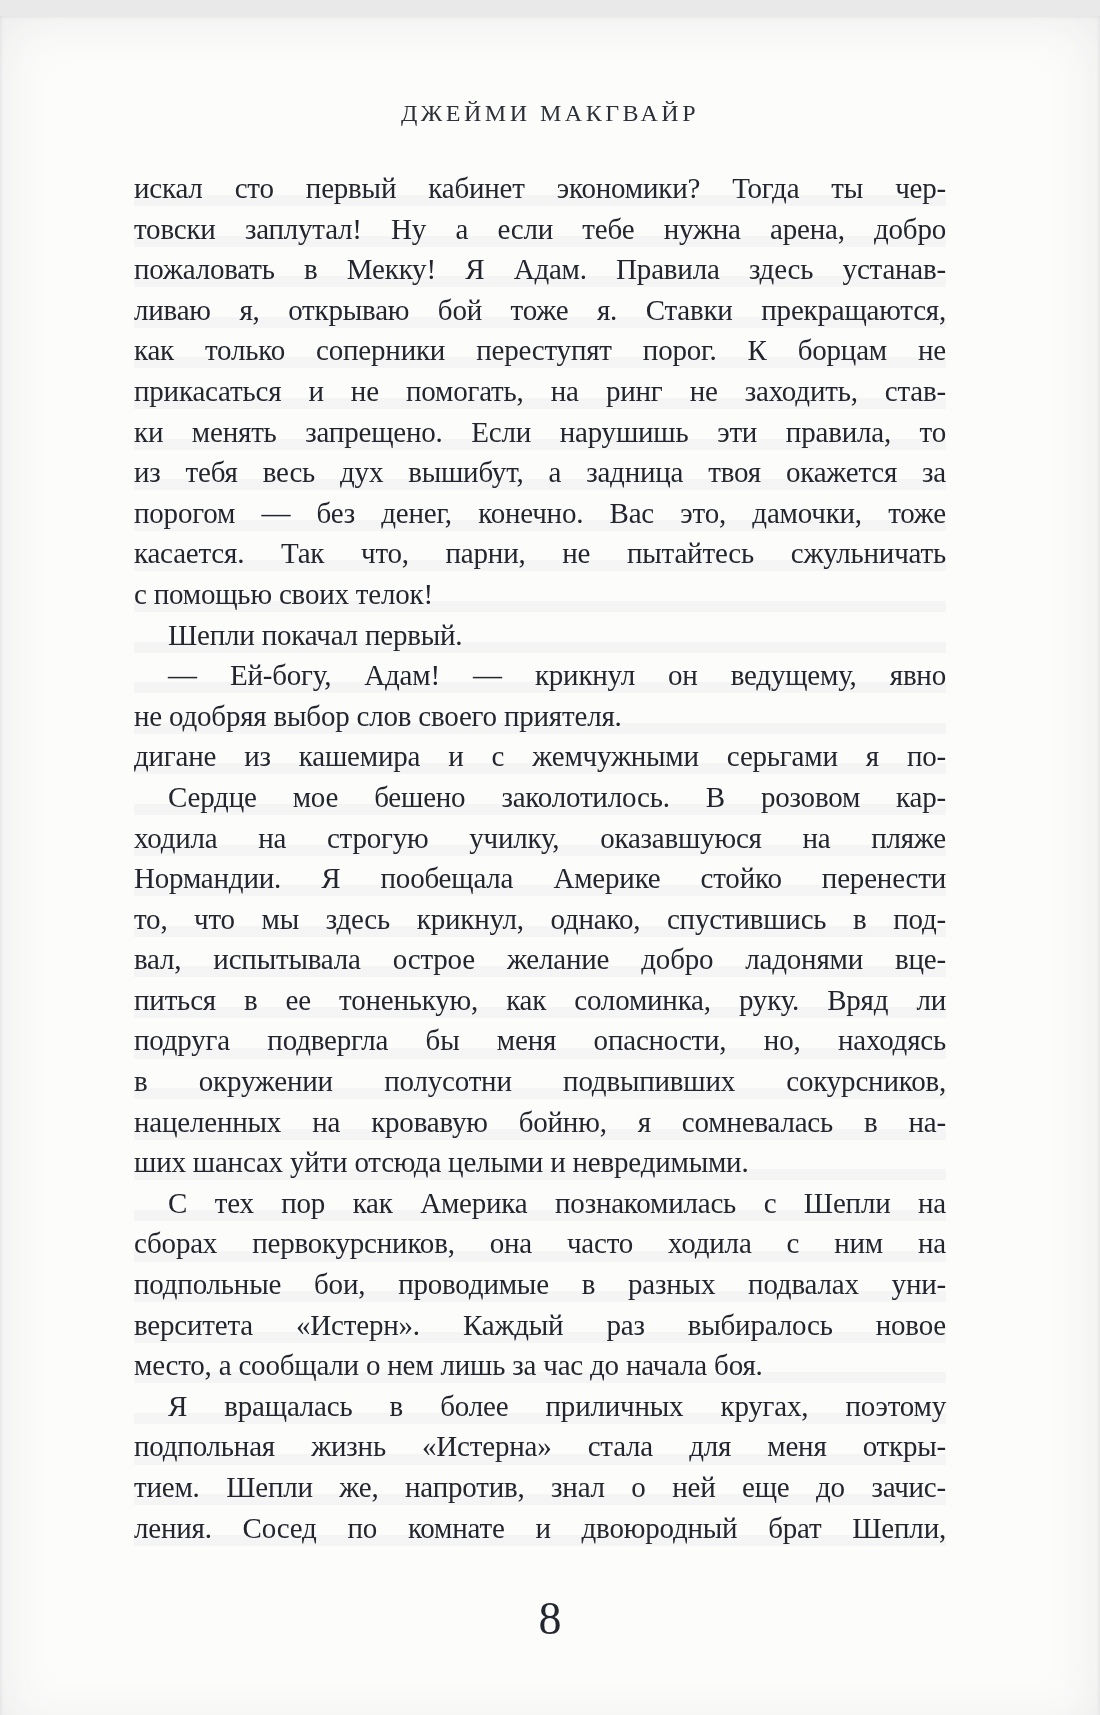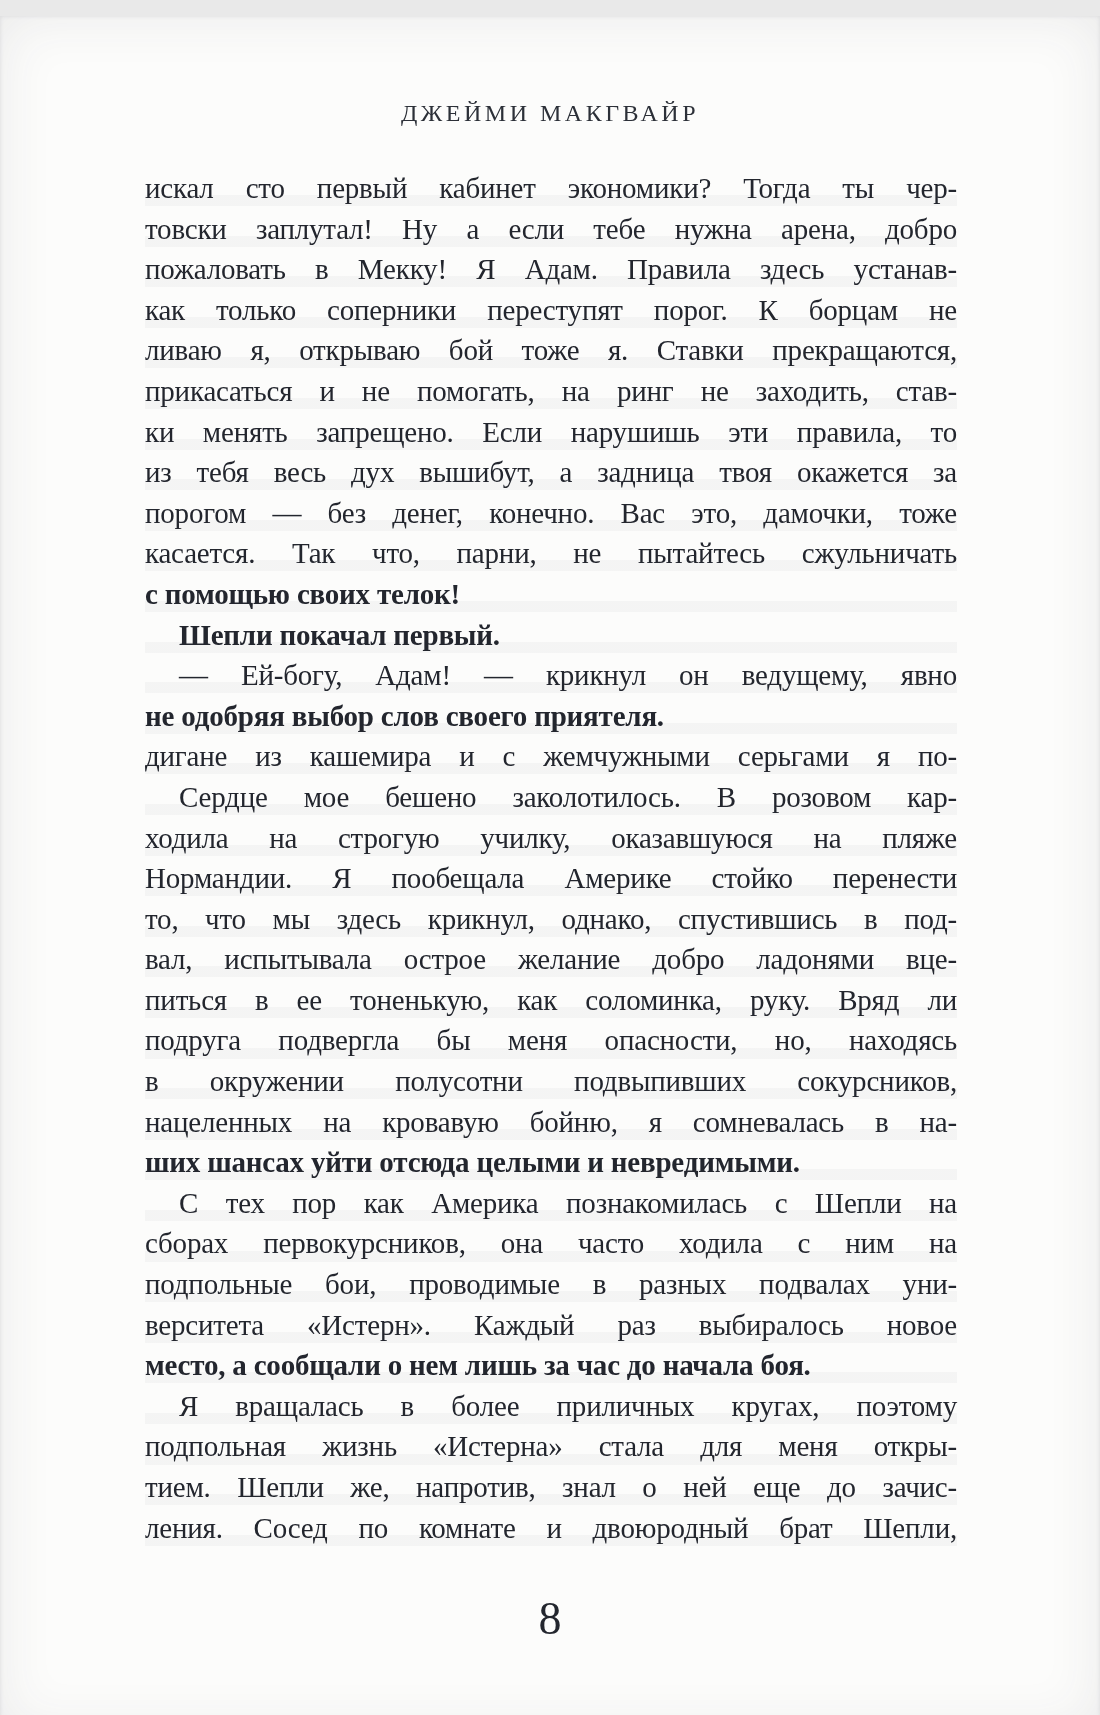--- a/index.html
+++ b/index.html
@@ -23,21 +23,21 @@
     left: 0;
     width: 100%;
     text-align: center;
     font-size: 24px;
     line-height: 26px;
     letter-spacing: 3.5px;
     color: #2c3038;
   }
   .textcol {
     position: absolute;
-    left: 145px;
+    left: 134px;
     top: 152px;
     width: 812px;
     font-size: 29px;
     line-height: 40.6px;
     letter-spacing: -0.2px;
     color: #23262e;
     
     background: repeating-linear-gradient(
       180deg,
       transparent 0px, transparent 27px,
@@ -49,21 +49,20 @@
     height: 40.6px;
     overflow: visible;
   }
   .line.fill {
     text-align: justify;
     text-align-last: justify;
   }
   .line.end {
     text-align: center;
     text-align-last: left;
-    font-weight: bold;
   }
   .line.indent {
     text-indent: 34px;
   }
   .page-number {
     position: absolute;
     top: 1580px;
     left: 0;
     width: 100%;
     text-align: center;
@@ -75,22 +74,22 @@
 </head>
 <body>
 
 <div class="page">
   <div class="running-head">ДЖЕЙМИ МАКГВАЙР</div>
 
   <div class="textcol" id="textcol">
       <div class="line fill">искал сто первый кабинет экономики? Тогда ты чер-</div>
       <div class="line fill">товски заплутал! Ну а если тебе нужна арена, добро</div>
       <div class="line fill">пожаловать в Мекку! Я Адам. Правила здесь устанав-</div>
+      <div class="line fill">ливаю я, открываю бой тоже я. Ставки прекращаются,</div>
       <div class="line fill">как только соперники переступят порог. К борцам не</div>
-      <div class="line fill">ливаю я, открываю бой тоже я. Ставки прекращаются,</div>
       <div class="line fill">прикасаться и не помогать, на ринг не заходить, став-</div>
       <div class="line fill">ки менять запрещено. Если нарушишь эти правила, то</div>
       <div class="line fill">из тебя весь дух вышибут, а задница твоя окажется за</div>
       <div class="line fill">порогом — без денег, конечно. Вас это, дамочки, тоже</div>
       <div class="line fill">касается. Так что, парни, не пытайтесь сжульничать</div>
       <div class="line end">с помощью своих телок!</div>
       <div class="line end indent">Шепли покачал первый.</div>
       <div class="line fill indent">— Ей-богу, Адам! — крикнул он ведущему, явно</div>
       <div class="line end">не одобряя выбор слов своего приятеля.</div>
       <div class="line fill">дигане из кашемира и с жемчужными серьгами я по-</div>

